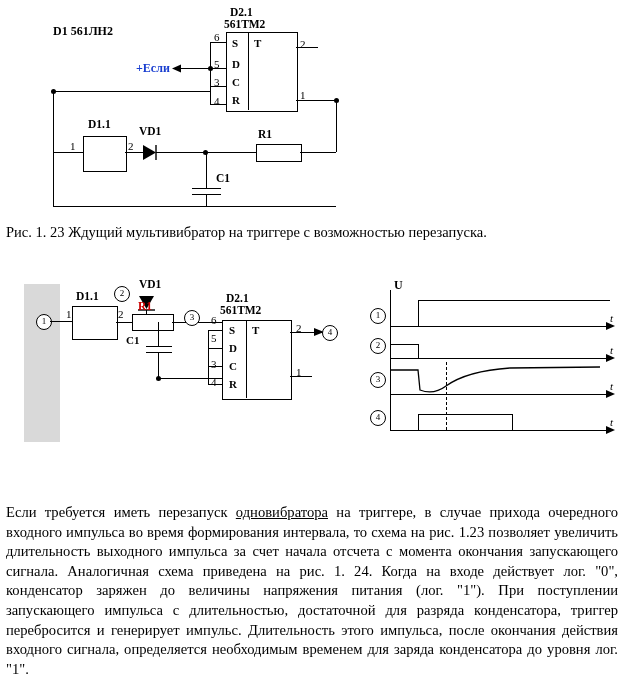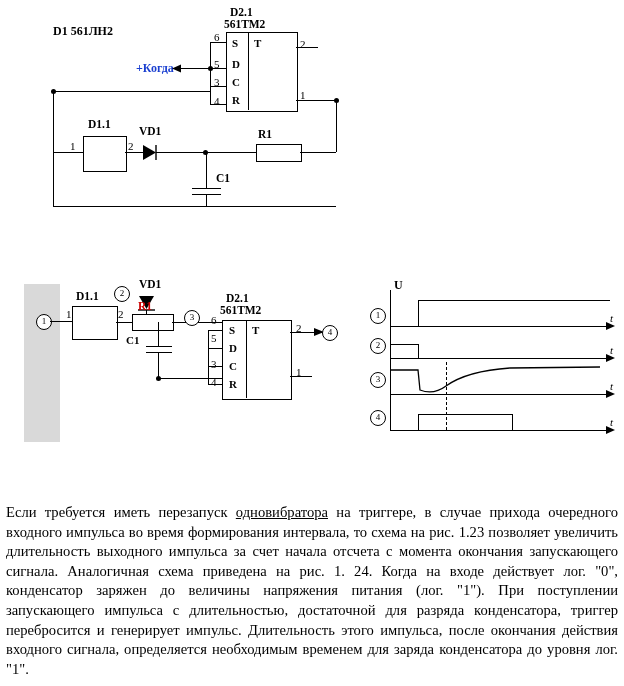--- a/index.html
+++ b/index.html
@@ -64,21 +64,21 @@
     <div class="lbl" style="left:206px;top:89px;">4</div>
     <div class="lbl" style="left:292px;top:83px;">1</div>
 
     <div class="wire wh" style="left:202px;top:36px;width:16px;"></div>
     <div class="wire wh" style="left:288px;top:41px;width:22px;"></div>
     <div class="wire wh" style="left:202px;top:62px;width:16px;"></div>
     <div class="wire wh" style="left:202px;top:80px;width:16px;"></div>
     <div class="wire wh" style="left:202px;top:98px;width:16px;"></div>
     <div class="wire wh" style="left:288px;top:94px;width:40px;"></div>
 
-    <div class="lbl lbl-b" style="left:128px;top:55px;color:#1a3fd0;font-size:12px;">+Когда</div>
+    <div class="lbl lbl-b" style="left:128px;top:55px;color:#1a3fd0;font-size:12px;">+Если</div>
     <div class="wire wh" style="left:168px;top:62px;width:34px;"></div>
     <svg style="position:absolute;left:164px;top:57px;" width="12" height="11">
       <polygon points="0,5.5 9,1.5 9,9.5" fill="#000"></polygon>
     </svg>
 
     <div class="wire wv" style="left:202px;top:36px;height:62px;"></div>
     <div class="node" style="left:200px;top:60px;"></div>
 
     <div class="wire wh" style="left:45px;top:85px;width:157px;"></div>
     <div class="node" style="left:43px;top:83px;"></div>
@@ -111,20 +111,21 @@
     <div class="wire wv" style="left:198px;top:146px;height:36px;"></div>
     <div class="wire wh" style="left:184px;top:182px;width:29px;"></div>
     <div class="wire wh" style="left:184px;top:188px;width:29px;"></div>
     <div class="wire wv" style="left:198px;top:188px;height:12px;"></div>
     <div class="lbl lbl-b" style="left:208px;top:166px;font-size:11.5px;">C1</div>
 
     <div class="wire wh" style="left:45px;top:200px;width:283px;"></div>
     <div class="wire wv" style="left:45px;top:146px;height:54px;"></div>
   </div>
 
+  <div class="caption" style="left:6px;top:224px;">Рис. 1. 23 Ждущий мультивибратор на триггере с возможностью перезапуска.</div>
 
   <div id="fig2" class="fig">
     <div class="greyband"></div>
 
     <div class="whitepatch" style="left:0px;top:0px;width:16px;height:190px;"></div>
     <div class="whitepatch" style="left:52px;top:0px;width:556px;height:190px;"></div>
     <div class="whitepatch" style="left:16px;top:0px;width:36px;height:18px;"></div>
     <div class="whitepatch" style="left:16px;top:176px;width:36px;height:14px;"></div>
 
     <div class="circ" style="left:28px;top:48px;">1</div>

